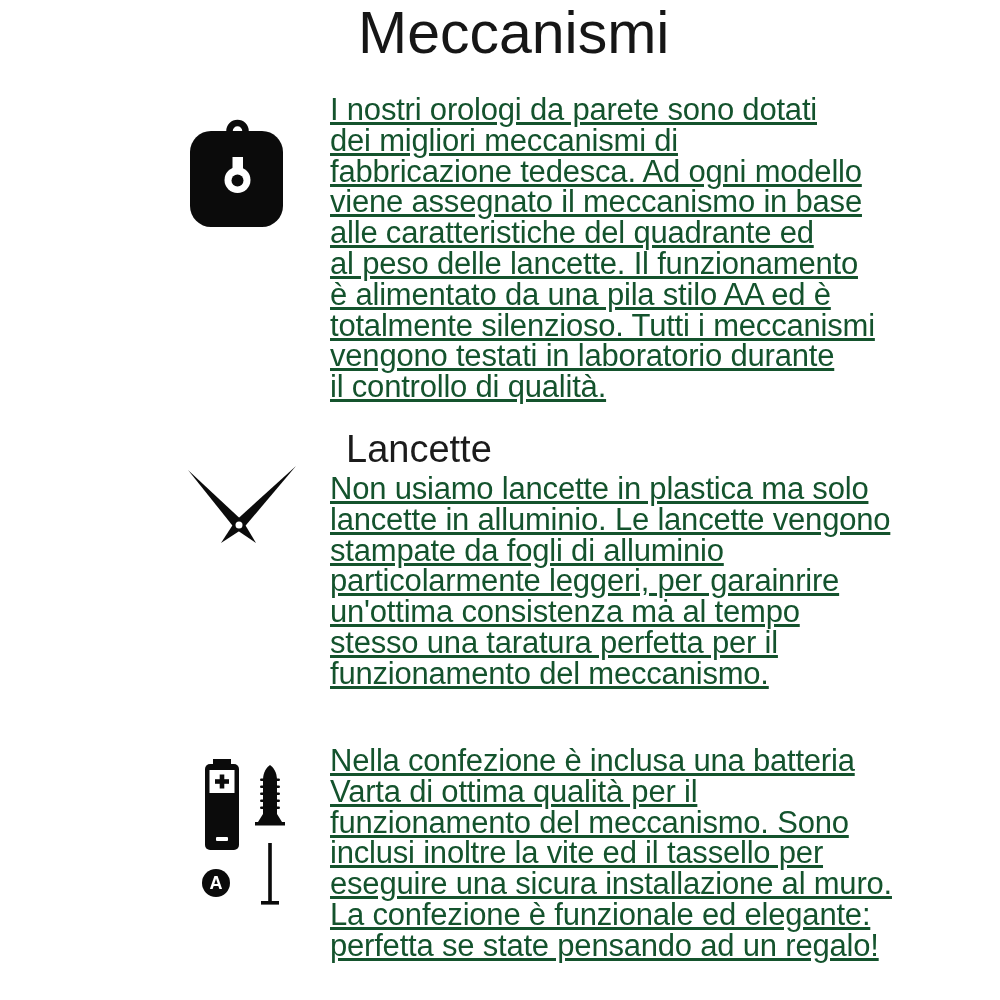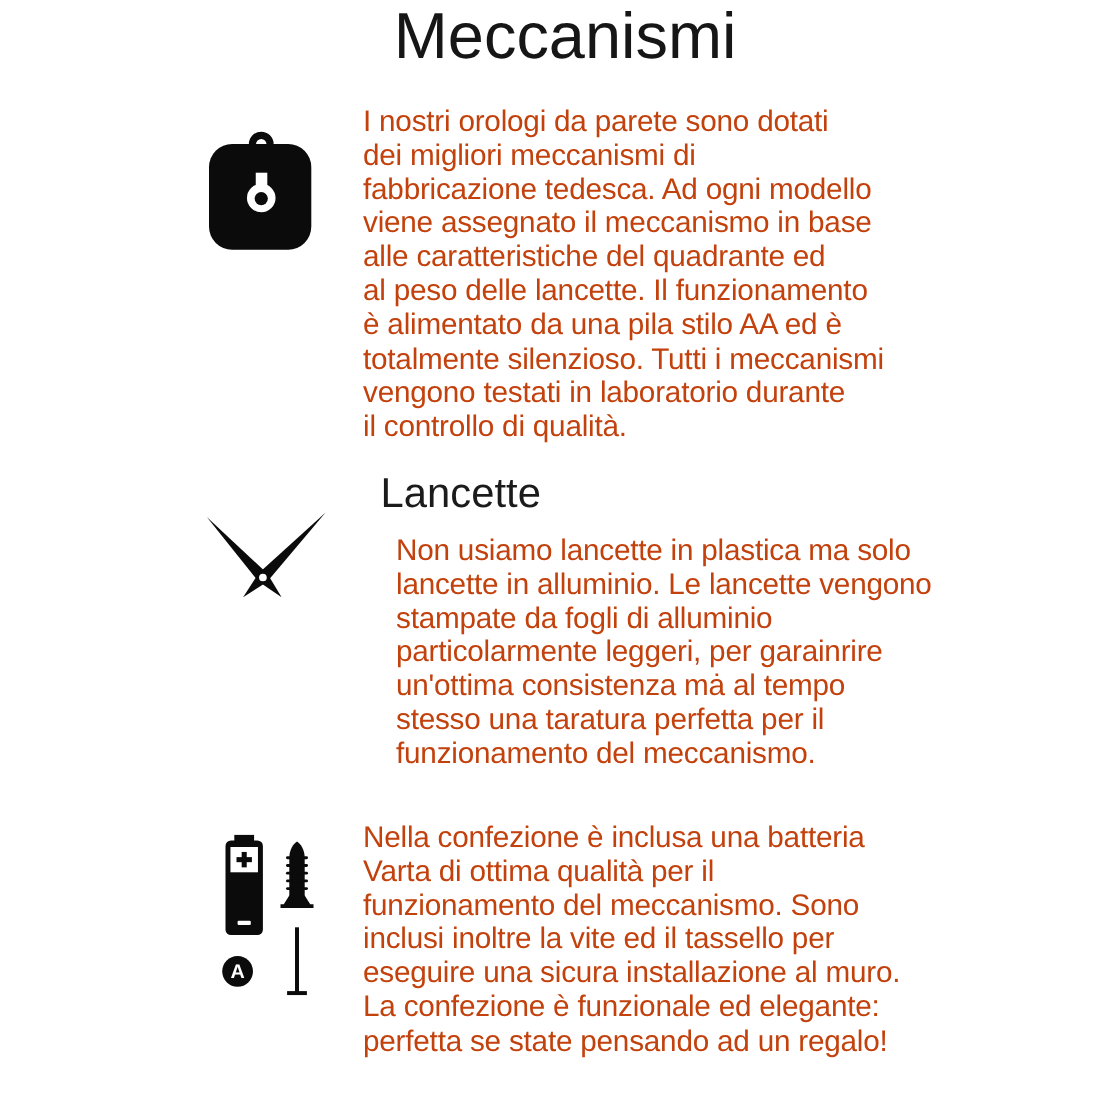--- a/index.html
+++ b/index.html
@@ -25,29 +25,30 @@
   .section-heading {
     left: 330px;
     font-size: 38px;
     line-height: 38px;
     color: #1b1b1b;
     white-space: pre;
     margin-left: 16px;
   }
   .para {
     left: 330px;
-    font-size: 27px;
+    font-size: 31px;
     line-height: 30.8px;
     letter-spacing: -0.2px;
-    color: #c2410c;
+    color: #14532d;
     white-space: pre;
+    text-decoration: underline;
   }
   #heading-lancette  { top: 430px; }
   #para-meccanismi   { top: 95px; }
-  #para-lancette     { top: 485px; margin-left: 30px; }
+  #para-lancette     { top: 474px; }
   #heading-accessori { top: 724px; }
   #para-accessori    { top: 746px; }
 
   svg { display: block; }
   .ink { fill: #0b0b0b; }
   .paper { fill: #ffffff; }
 
   .a-badge {
     left: 202px; top: 869px;
     width: 28px; height: 28px;

